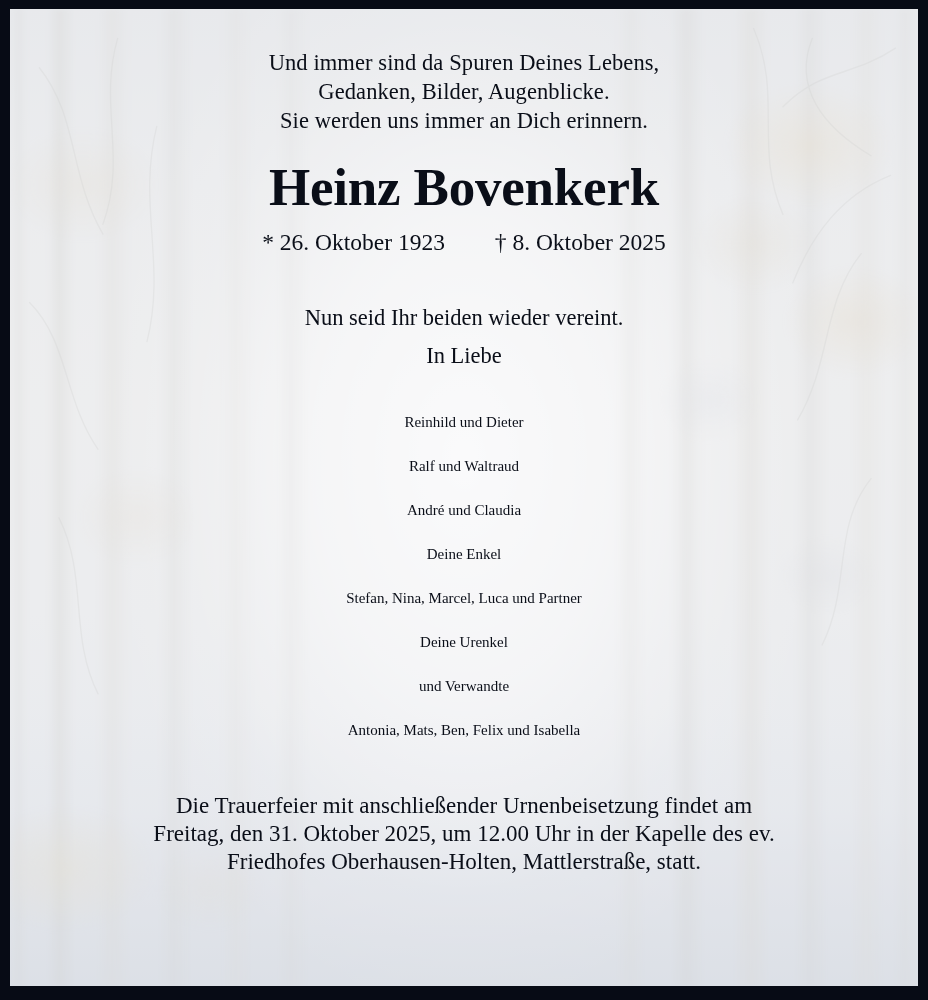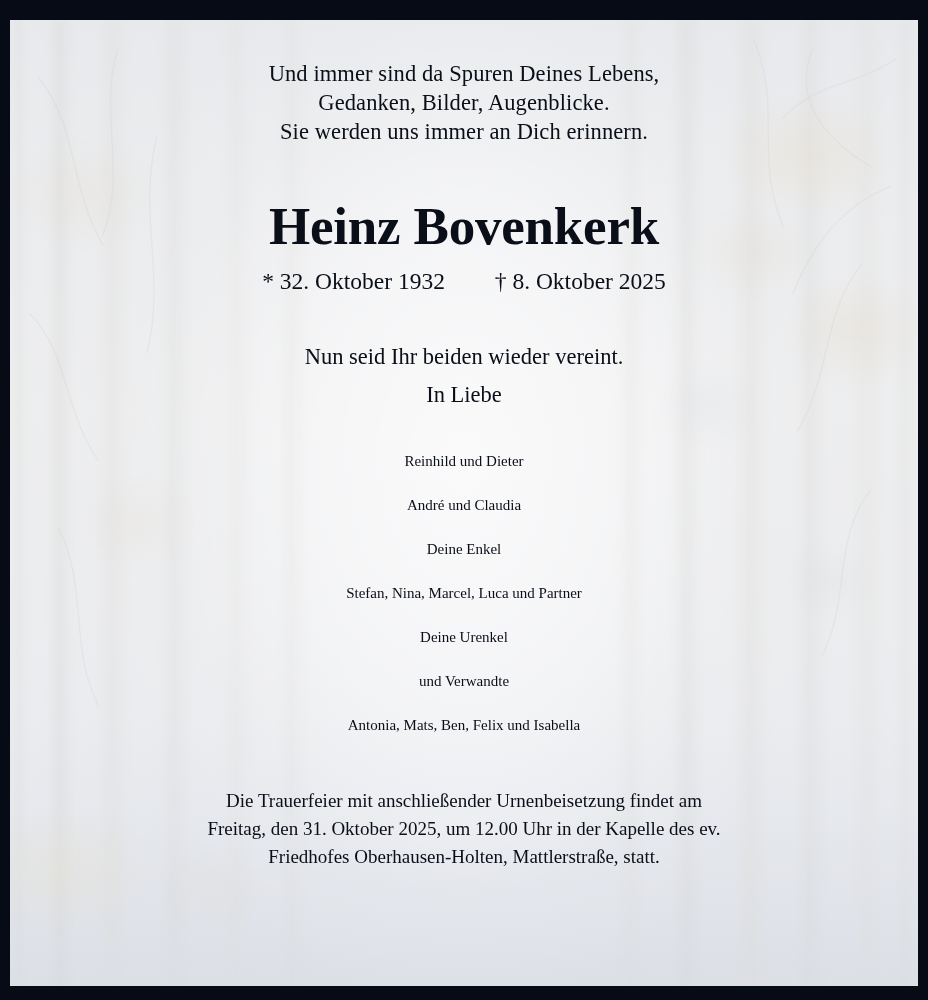--- a/index.html
+++ b/index.html
@@ -14,21 +14,21 @@
     font-family: "Liberation Serif", "DejaVu Serif", serif;
   }
 
   
   .obituary {
     position: relative;
     width: 928px;
     height: 1000px;
     box-sizing: border-box;
     background: #070b15;
-    padding: 20px 10px 14px 10px;
+    padding: 9px 10px 14px 10px;
   }
 
   
   .card {
     position: relative;
     width: 100%;
     height: 100%;
     box-sizing: border-box;
     overflow: hidden;
     background: #dfe2e4;
@@ -130,21 +130,21 @@
 
   .verse {
     margin-top: 39px;
     font-size: 22.5px;
     line-height: 29px;
     letter-spacing: 0.1px;
   }
   .verse div { white-space: nowrap; }
 
   .deceased-name {
-    margin-top: 52px;
+    margin-top: 24px;
     font-size: 53px;
     line-height: 57px;
     font-weight: 700;
     letter-spacing: -0.2px;
     white-space: nowrap;
   }
 
   .dates {
     margin-top: 12px;
     font-size: 23.5px;
@@ -162,21 +162,21 @@
 
   .mourners {
     margin-top: 25px;
     font-size: 15px;
     line-height: 44px;
   }
   .mourners div { white-space: nowrap; }
 
   .service {
     margin-top: 40px;
-    font-size: 19px;
+    font-size: 23px;
     line-height: 28px;
   }
   .service div { white-space: nowrap; }
 
   .flowers {
     margin-top: 33px;
     font-size: 21.5px;
     line-height: 28px;
     white-space: nowrap;
   }
@@ -215,33 +215,34 @@
       <div class="verse">
         <div>Und immer sind da Spuren Deines Lebens,</div>
         <div>Gedanken, Bilder, Augenblicke.</div>
         <div>Sie werden uns immer an Dich erinnern.</div>
       </div>
 
       <div class="deceased-name">Heinz Bovenkerk</div>
 
       <div class="dates">
         <span>*</span>
-        <span>32. Oktober 1932</span>
+        <span>26. Oktober 1923</span>
         <span class="gap"></span>
         <span>†</span>
         <span>8. Oktober 2025</span>
       </div>
 
       <div class="farewell">
         <div>Nun seid Ihr beiden wieder vereint.</div>
         <div>In Liebe</div>
       </div>
 
       <div class="mourners">
         <div>Reinhild und Dieter</div>
+        <div>Ralf und Waltraud</div>
         <div>André und Claudia</div>
         <div>Deine Enkel</div>
         <div>Stefan, Nina, Marcel, Luca und Partner</div>
         <div>Deine Urenkel</div>
         <div>und Verwandte</div>
         <div>Antonia, Mats, Ben, Felix und Isabella</div>
       </div>
 
       <div class="service">
         <div>Die Trauerfeier mit anschließender Urnenbeisetzung findet am</div>

